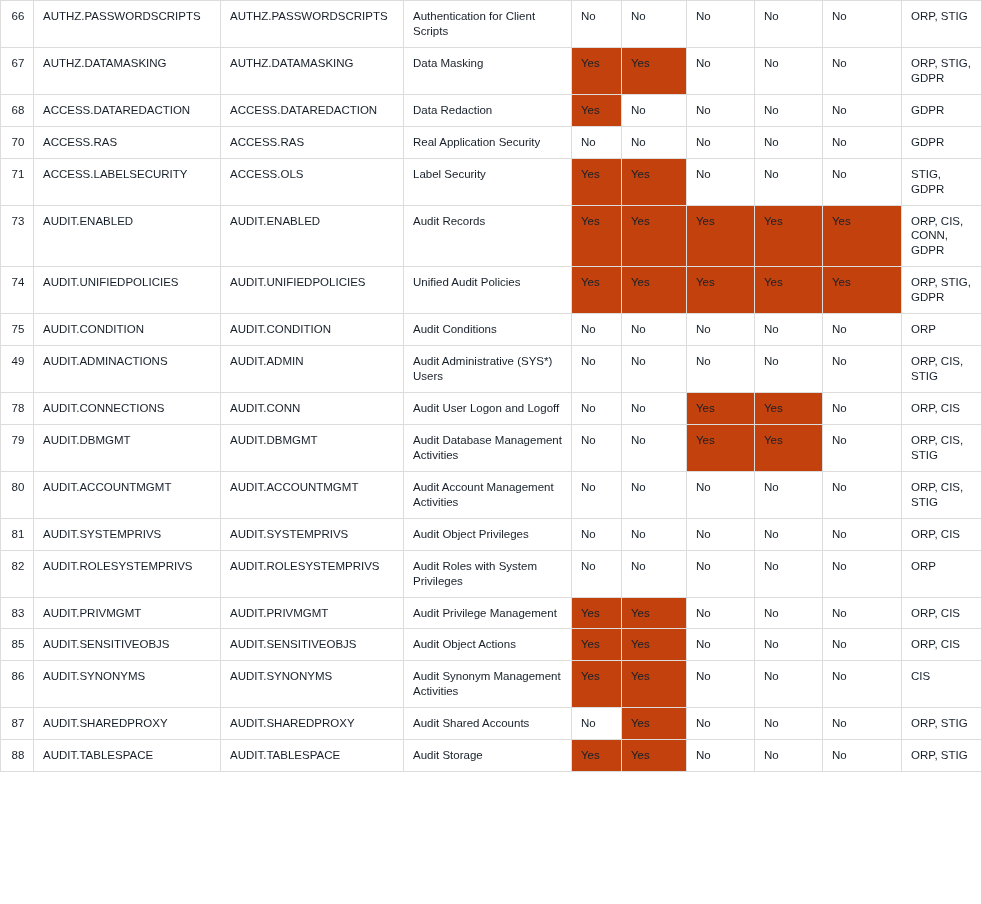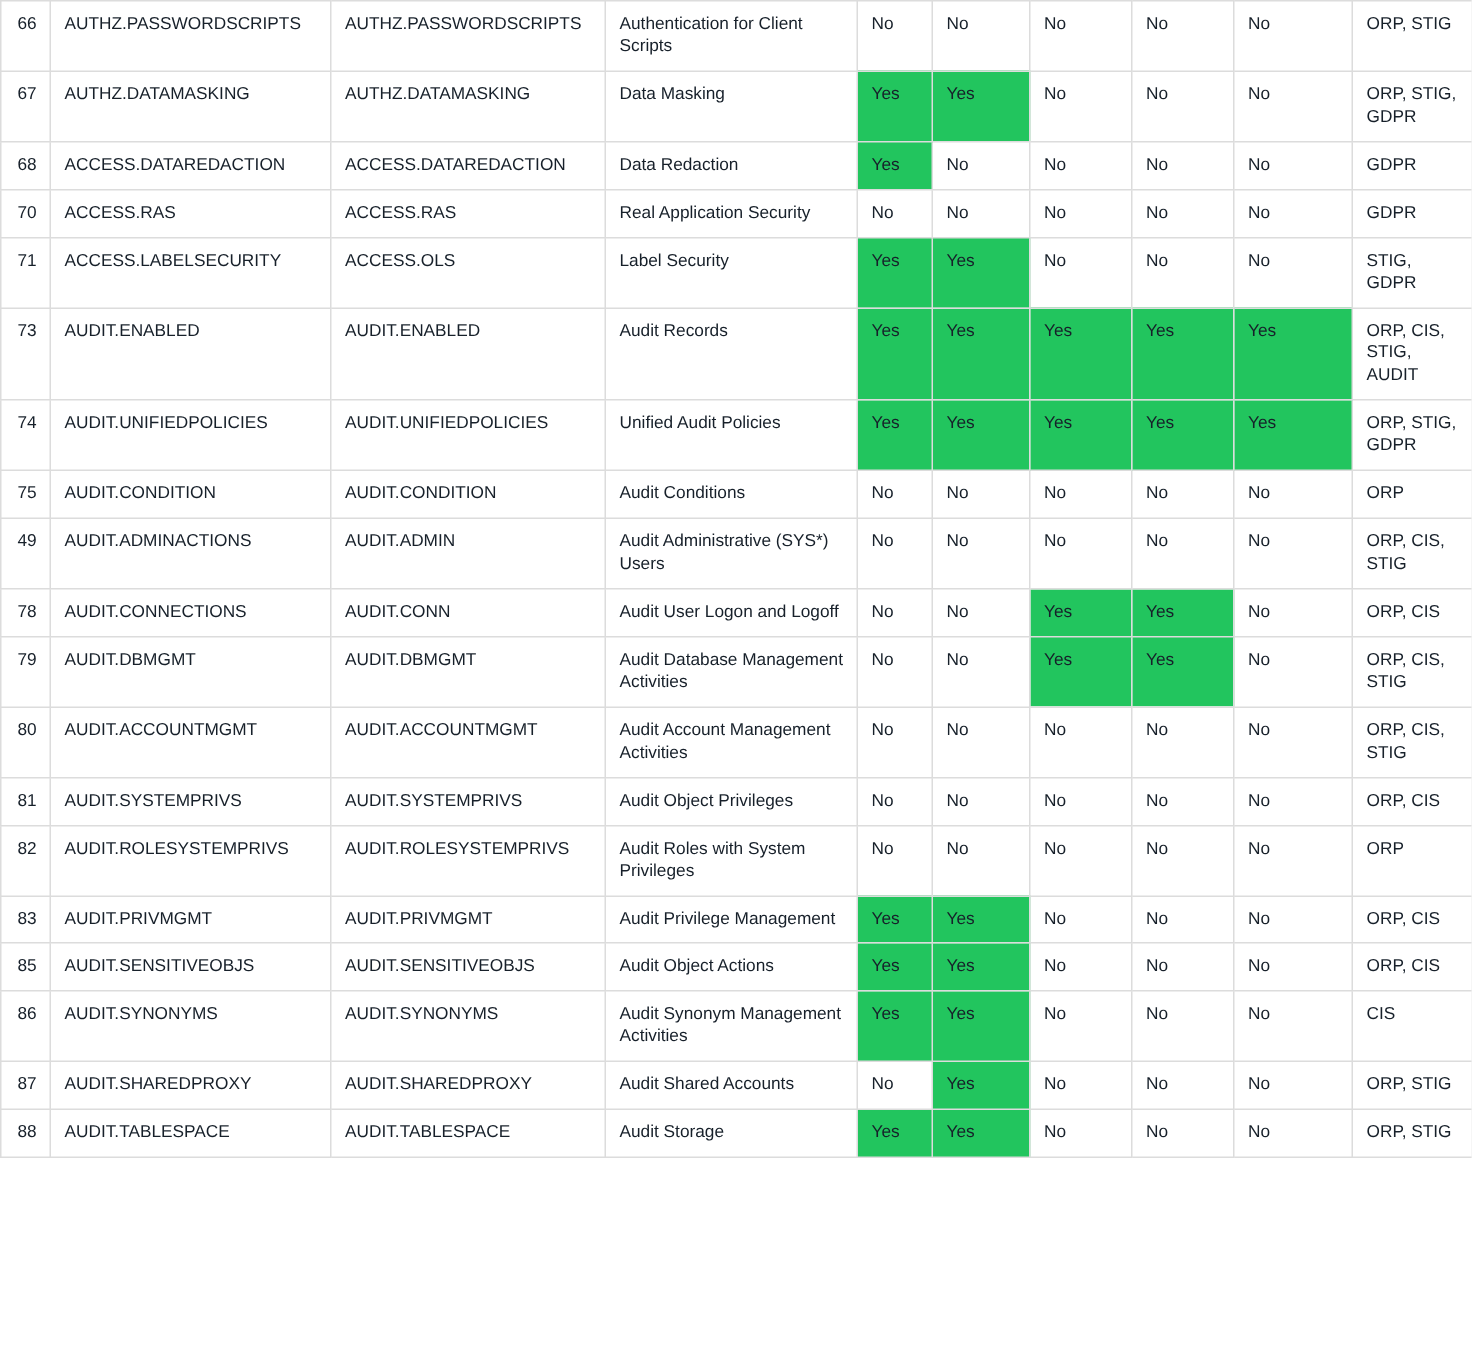--- a/index.html
+++ b/index.html
@@ -36,21 +36,21 @@
   col.c-desc   { width: 168px; }
   col.c-f1     { width: 50px; }
   col.c-f2     { width: 65px; }
   col.c-f3     { width: 68px; }
   col.c-f4     { width: 68px; }
   col.c-f5     { width: 79px; }
   col.c-std    { width: 80px; }
 
   td.num   { text-align: center; padding-left: 9px; }
   td.flag  { text-align: left; }
-  td.flag.yes { background: #22c55e; }
+  td.flag.yes { background: #c2410c; }
   td.desc  { }
   td.std   { }
 </style>
 </head>
 <body>
 
 <table class="matrix">
   <colgroup>
     <col class="c-num">
       <col class="c-key">
@@ -127,21 +127,21 @@
       <tr>
         <td class="num">73</td>
         <td class="key">AUDIT.ENABLED</td>
         <td class="alias">AUDIT.ENABLED</td>
         <td class="desc">Audit Records</td>
         <td class="flag yes">Yes</td>
         <td class="flag yes">Yes</td>
         <td class="flag yes">Yes</td>
         <td class="flag yes">Yes</td>
         <td class="flag yes">Yes</td>
-        <td class="std">ORP, CIS, STIG, AUDIT</td>
+        <td class="std">ORP, CIS, CONN, GDPR</td>
       </tr>
       <tr>
         <td class="num">74</td>
         <td class="key">AUDIT.UNIFIEDPOLICIES</td>
         <td class="alias">AUDIT.UNIFIEDPOLICIES</td>
         <td class="desc">Unified Audit Policies</td>
         <td class="flag yes">Yes</td>
         <td class="flag yes">Yes</td>
         <td class="flag yes">Yes</td>
         <td class="flag yes">Yes</td>

